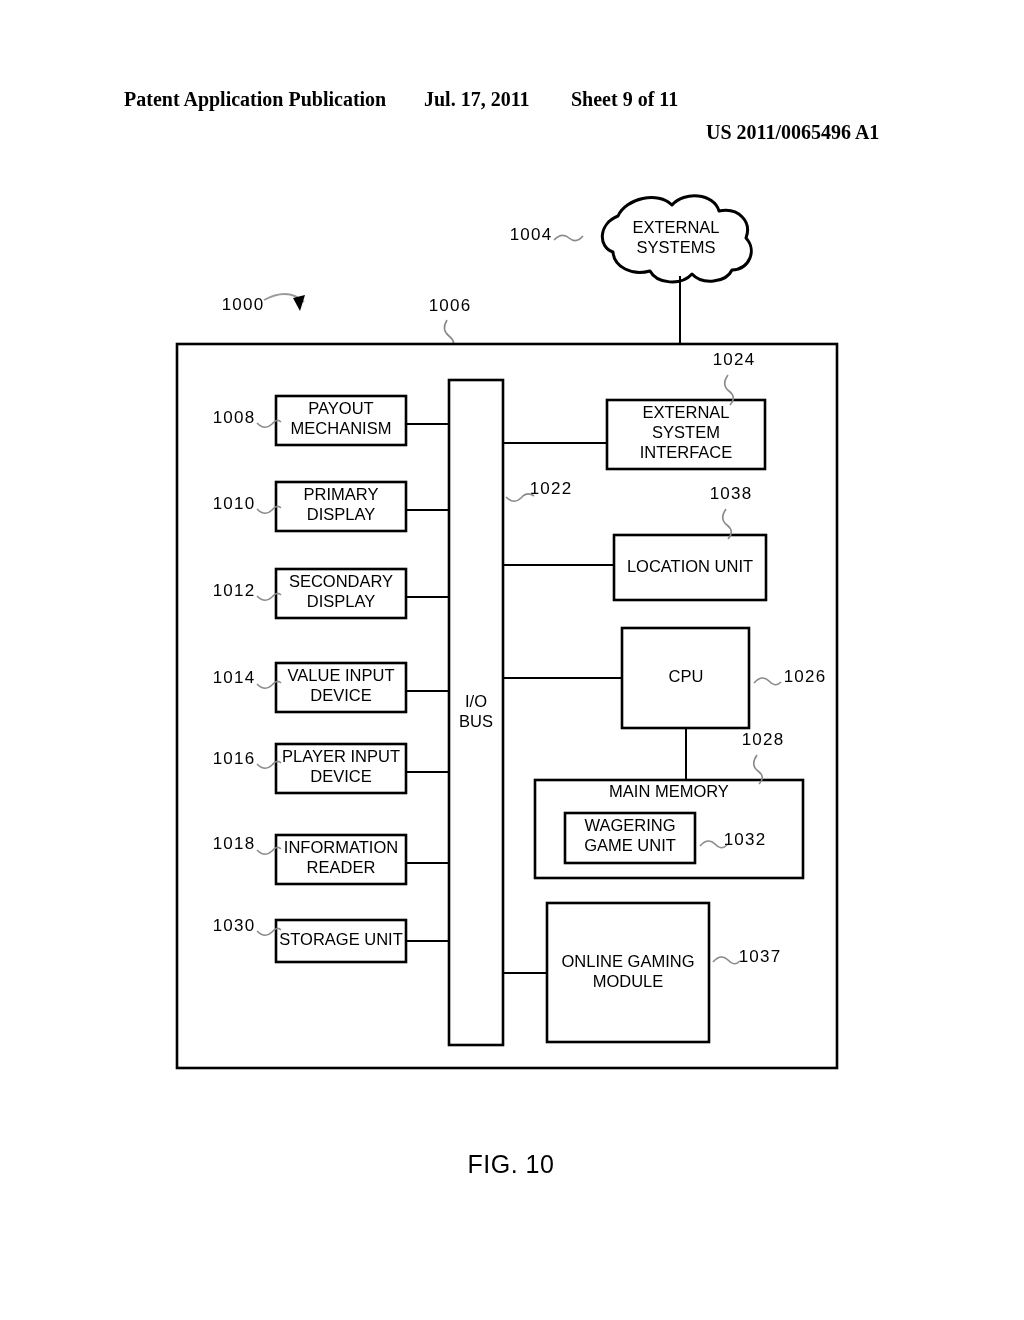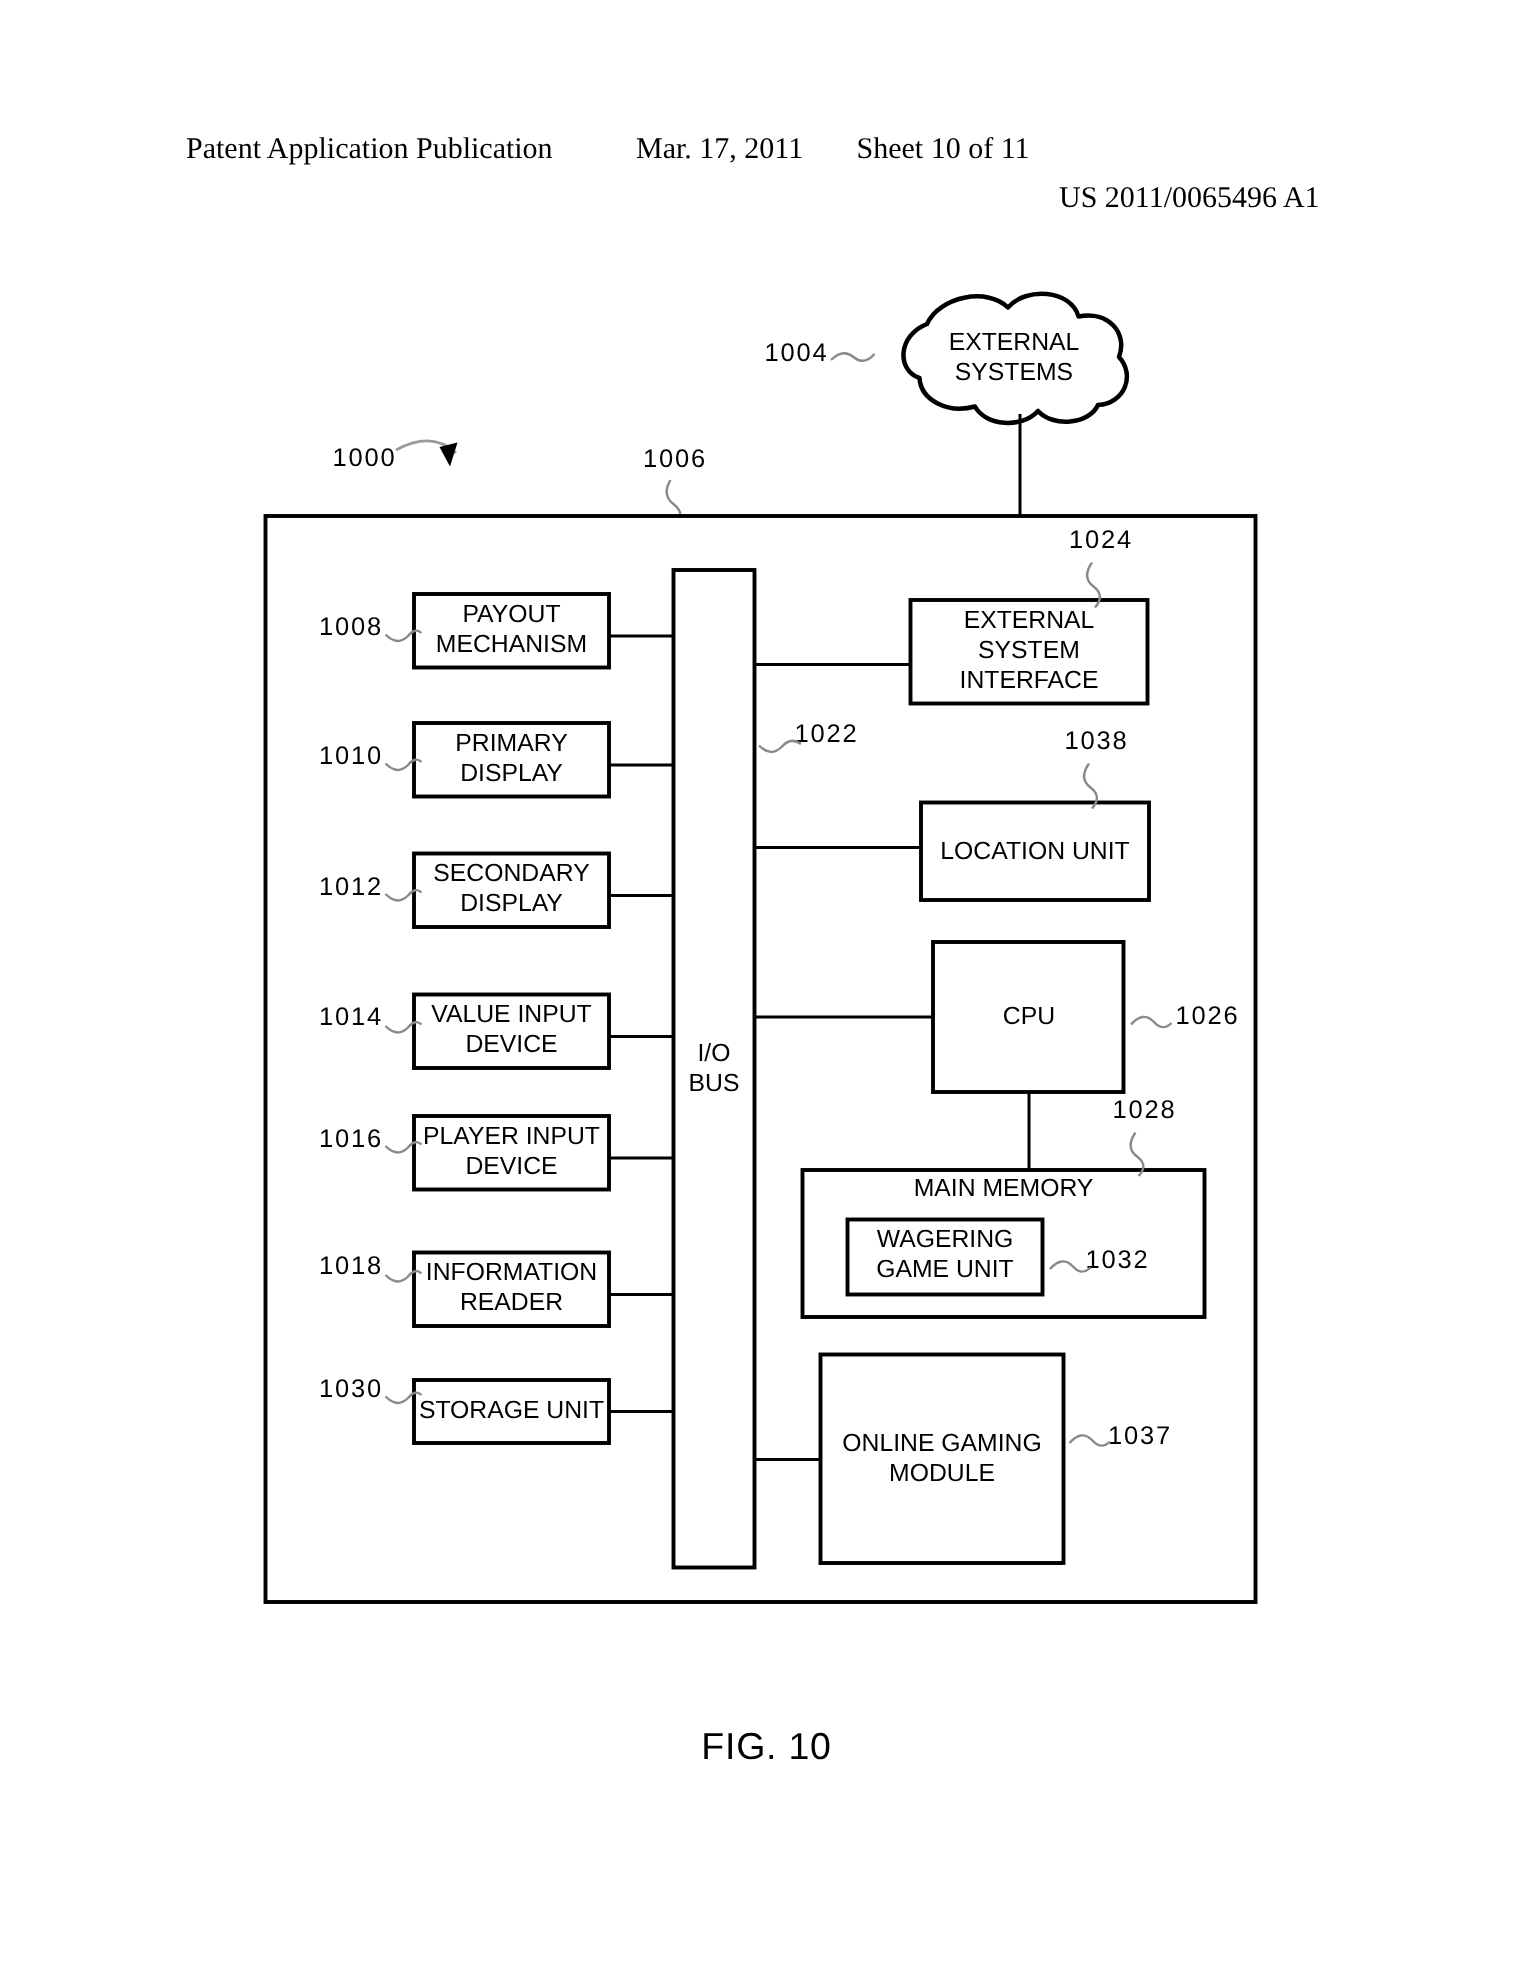--- a/index.html
+++ b/index.html
@@ -21,21 +21,21 @@
     height: 1320px;
     background: #ffffff;
   }
   .hdr {
     position: absolute;
     top: 88px;
     left: 0;
     width: 888px;
     height: 26px;
     font-family: "Liberation Serif", serif;
-    font-weight: normal;
+    font-weight: bold;
     font-size: 20px;
     letter-spacing: 0px;
   }
   .hdr span {
     position: absolute;
     white-space: nowrap;
   }
   .hdr-pub   { left: 124px; }
   .hdr-date  { left: 424px; }
   .hdr-sheet { left: 571px; }
@@ -100,22 +100,22 @@
     letter-spacing: 0.5px;
   }
 </style>
 </head>
 <body>
 
 <div id="page">
 
   <div class="hdr">
     <span class="hdr-pub">Patent Application Publication</span>
-    <span class="hdr-date">Mar. 17, 2011</span>
-    <span class="hdr-sheet">Sheet 10 of 11</span>
+    <span class="hdr-date">Jul. 17, 2011</span>
+    <span class="hdr-sheet">Sheet 9 of 11</span>
     <span class="hdr-num">US 2011/0065496 A1</span>
   </div>
 
   <svg id="fig" width="1024" height="1320" viewBox="0 0 1024 1320">
 
     <path class="cloudshape" d="M 618 216
          C 626 198 658 191 672 205
          C 684 191 714 193 719 211
          C 739 207 752 222 746 238
          C 757 250 750 269 732 270

